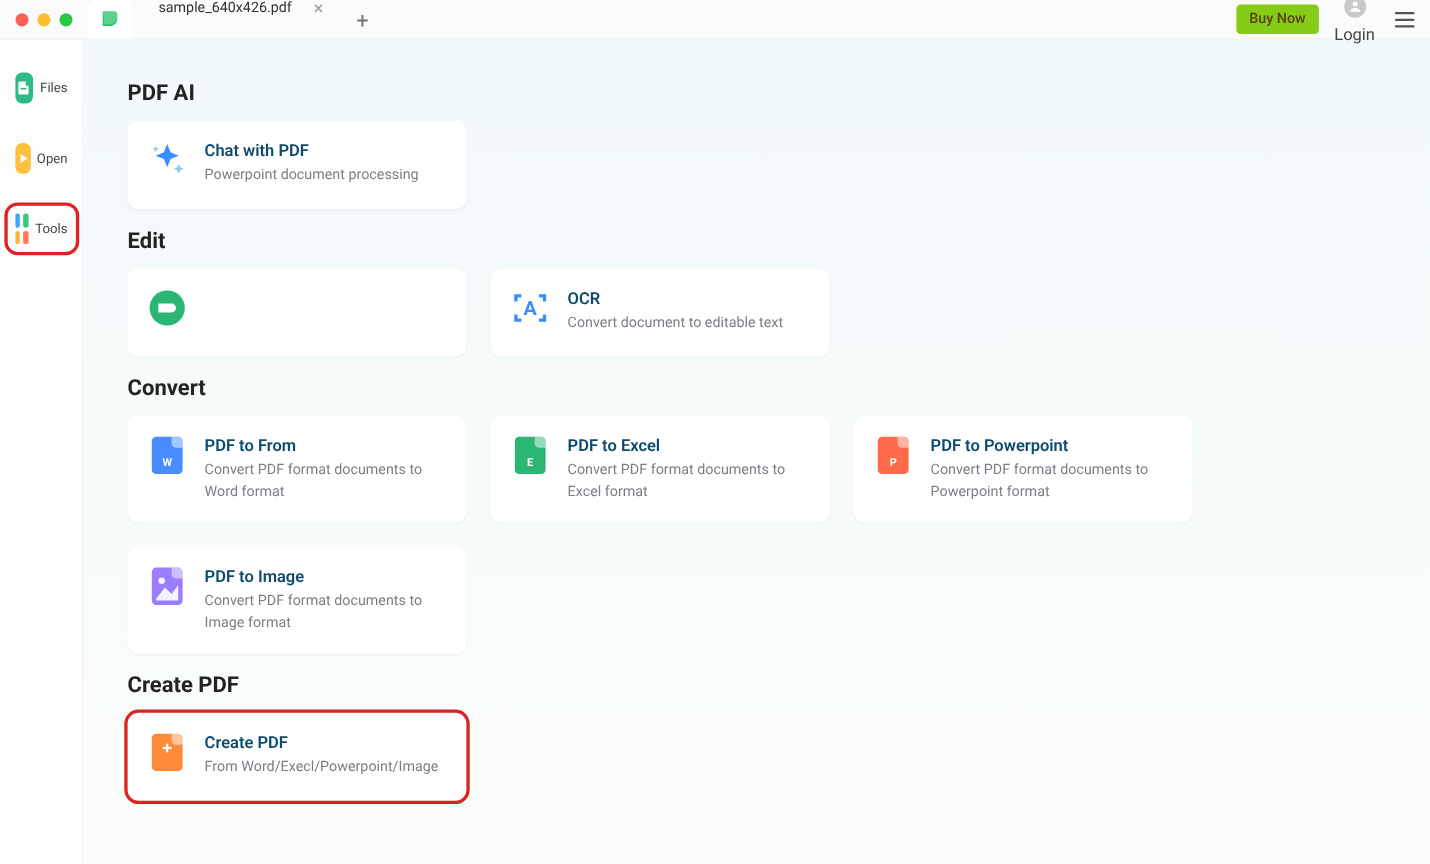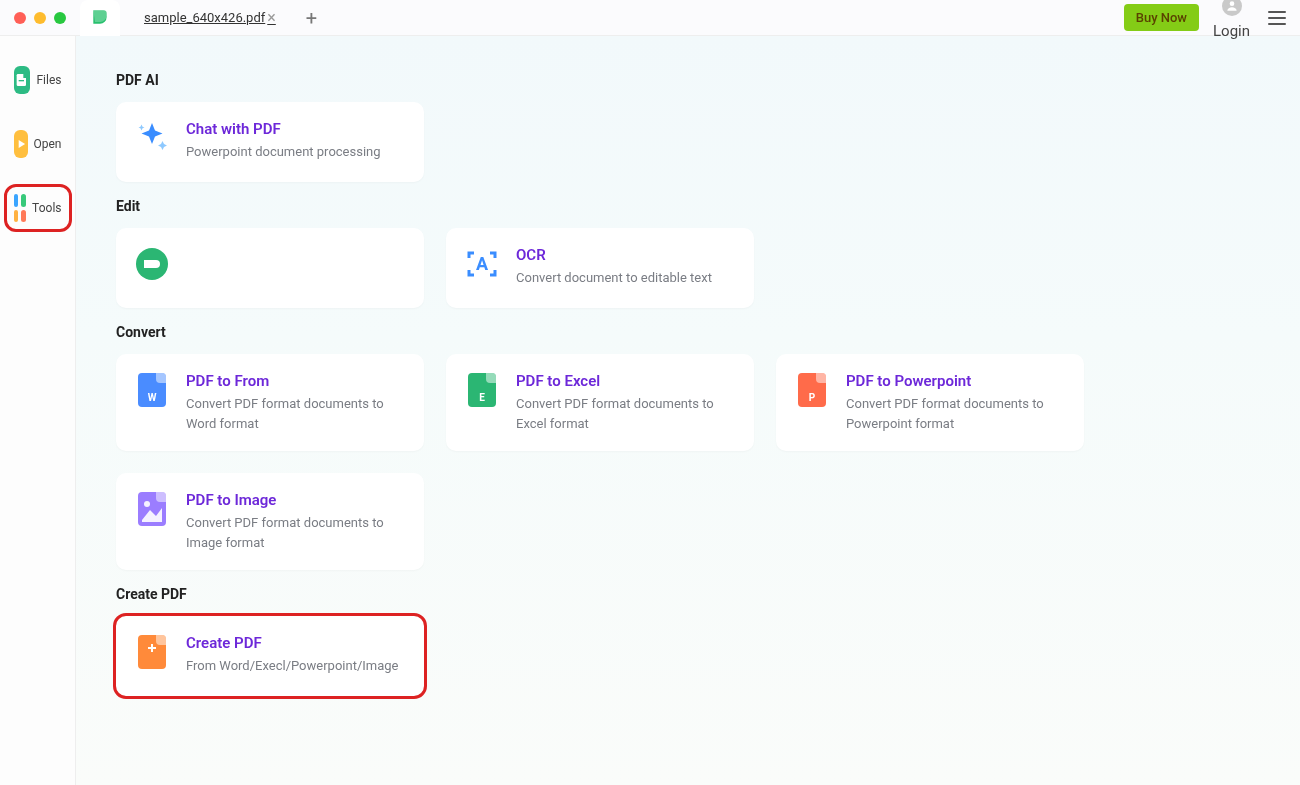--- a/index.html
+++ b/index.html
@@ -39,28 +39,27 @@
   .app-logo-tab {
     width: 40px;
     height: 36px;
     display:flex;align-items:center;justify-content:center;
     margin-left: 14px;
     border-bottom: 2px solid transparent;
     background: #fff;
     border-radius: 8px 8px 0 0;
   }
   .tab {
-    display:flex;align-items:center;
+    display:flex;
     height: 36px;
     padding: 0 14px;
-    gap: 2px;
+    gap: 20px;
     font-size: 13px;
     color: #333;
     margin-left: 10px;
-    text-decoration: underline;
   }
   .tab .close-x {
     color:#999;font-size:16px;line-height:1;
   }
   .new-tab {
     margin-left: 8px;
     color:#777;font-size:20px;line-height:1;
     padding: 0 8px;
   }
   .titlebar-right {
@@ -101,31 +100,31 @@
     background:transparent;display:grid;grid-template-columns:1fr 1fr;grid-template-rows:1fr 1fr;gap:3px;width:28px;height:28px;
   }
   .side-tools span{border-radius:3px;}
   .t1{background:#3aa5ff;} .t2{background:#38c97a;} .t3{background:#ffb242;} .t4{background:#ff7a59;}
   
   .main {
     flex:1;
     background: linear-gradient(180deg,#f2f9fb 0%,#f5fbfb 40%,#fafcfa 100%);
     padding:20px 40px;overflow-y:auto;
   }
-  .section-title{font-size:14px;font-weight:700;color:#222;margin:16px 0 14px;}
+  .section-title{font-size:20px;font-weight:700;color:#222;margin:16px 0 14px;}
   .cards{display:flex;flex-wrap:wrap;gap:22px;}
   .card{
     width:308px;background:#fff;border-radius:10px;padding:18px 18px;display:flex;gap:16px;align-items:flex-start;
     box-shadow:0 1px 2px rgba(0,0,0,0.03);
   }
   .card.small{min-height:80px;}
   .card.highlight{outline:3px solid #d22;outline-offset:0px;}
   .card-icon{width:36px;height:36px;border-radius:8px;flex-shrink:0;display:flex;align-items:center;justify-content:center;}
   .card-body{display:flex;flex-direction:column;gap:4px;}
-  .card-title{font-size:15px;font-weight:600;color:#6d28d9;}
+  .card-title{font-size:15px;font-weight:600;color:#0c4a6e;}
   .card-desc{font-size:13px;color:#7a7d84;line-height:1.5;}
   .ic-ocr{background:transparent;}
   .doc-ic{width:28px;height:34px;border-radius:4px;position:relative;}
   .doc-ic .fold{position:absolute;top:0;right:0;width:10px;height:10px;background:rgba(255,255,255,0.5);border-radius:0 4px 0 4px;}
   .doc-label{position:absolute;bottom:4px;left:0;right:0;text-align:center;color:#fff;font-size:10px;font-weight:700;}
   .ic-word{background:#4a8cff;} .ic-excel{background:#2bb673;} .ic-ppt{background:#ff6b4a;}
   .ic-image{background:#9b7dff;}
   .ic-createpdf{background:#ff8a3a;}
 </style>
 </head>

